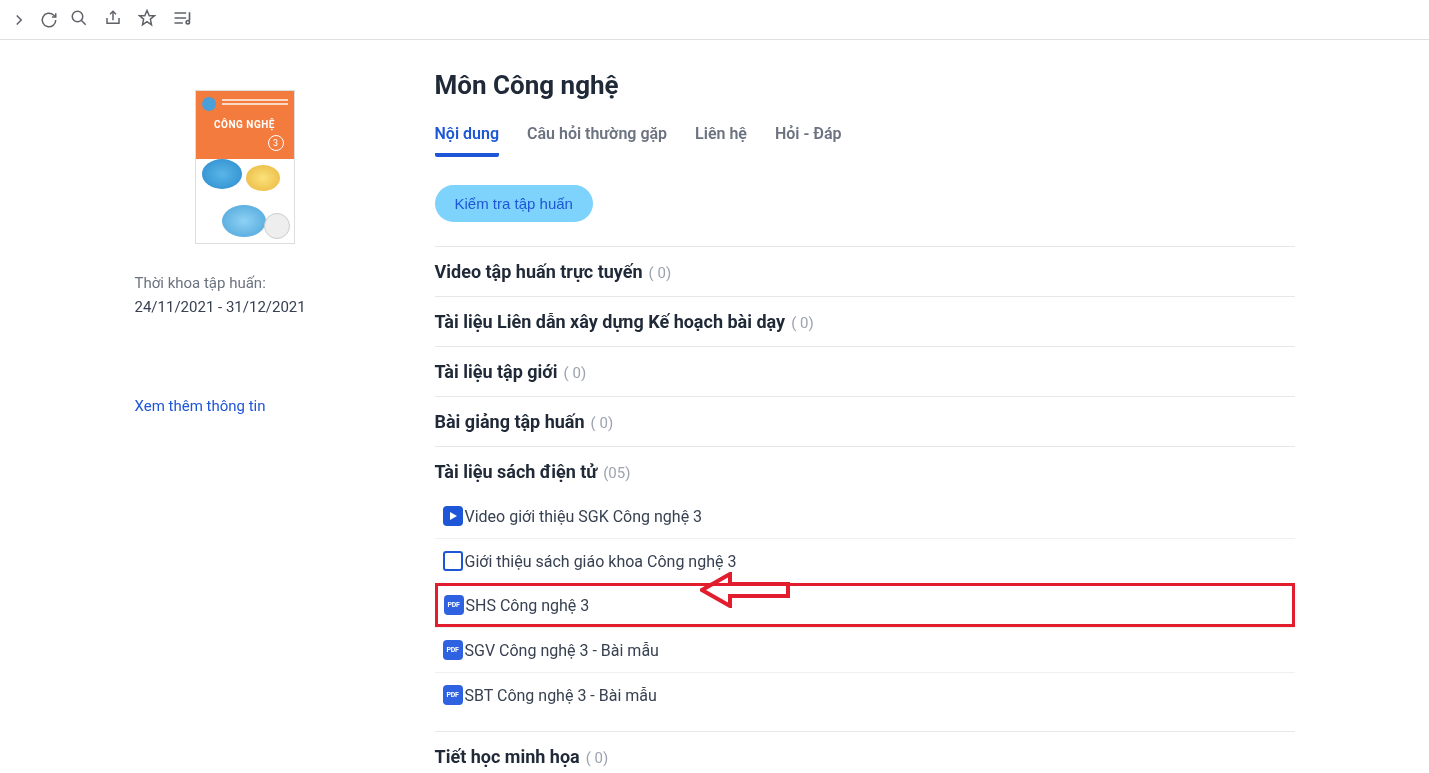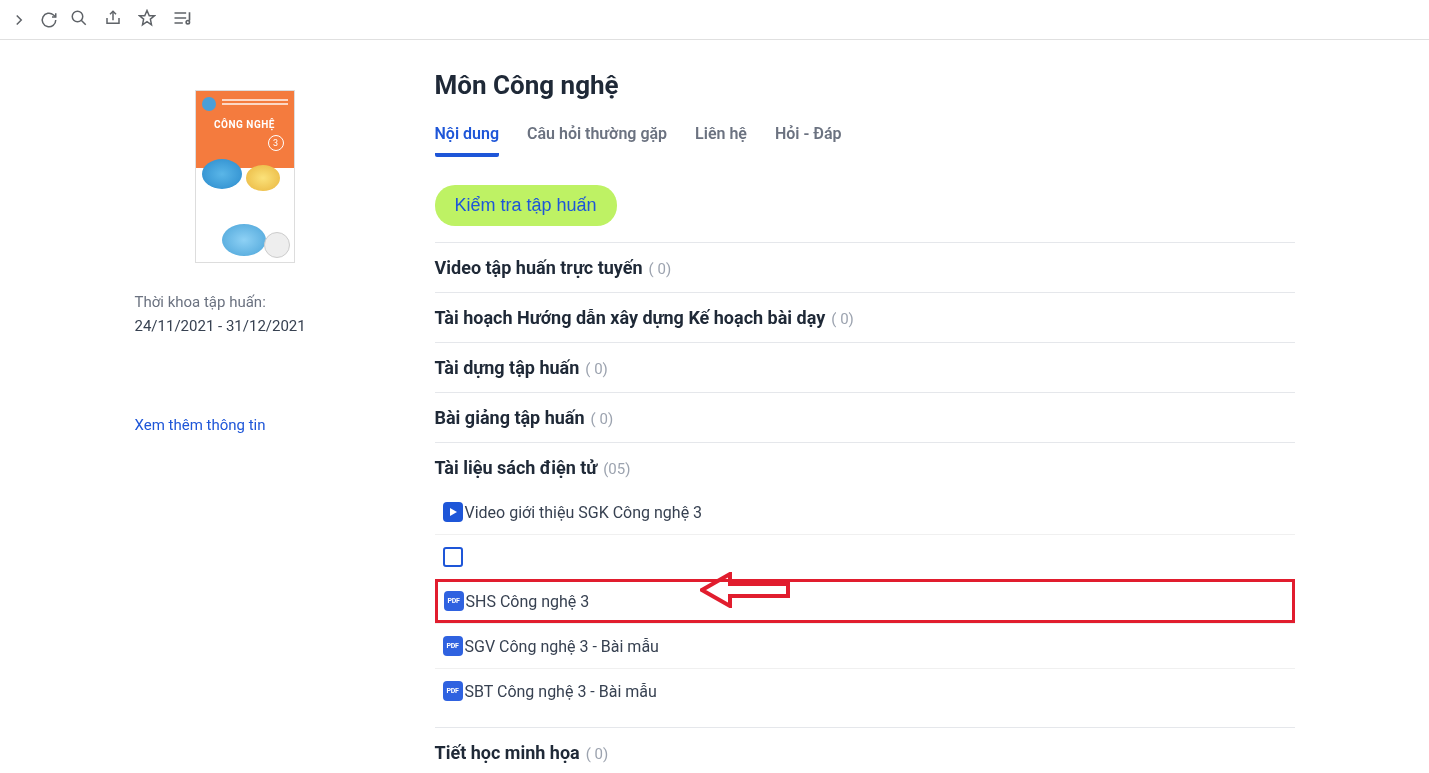--- a/index.html
+++ b/index.html
@@ -10,21 +10,21 @@
     .url-bar { flex: 1; background: #f1f3f4; border-radius: 20px; height: 30px; display: flex; align-items: center; padding: 0 12px; gap: 8px; }
     .lock-icon { color: #5f6368; }
     .url-host { color: #202124; font-size: 14px; }
     .url-path { color: #5f6368; font-size: 14px; }
     .toolbar-icons { display: flex; gap: 16px; color: #5f6368; align-items: center; }
     .toolbar-icons > * { cursor: pointer; }
     
     .page { display: flex; max-width: 1200px; margin: 20px auto 0 auto; gap: 80px; padding: 0 20px; }
     
     .sidebar { width: 220px; flex-shrink: 0; padding-top: 30px; }
-    .book-cover { width: 100px; height: 173px; margin: 0 auto 30px auto; background: linear-gradient(to bottom, #f47b3e 0%, #f47b3e 45%, #fff 45%, #fff 100%); border: 1px solid #ddd; position: relative; }
+    .book-cover { width: 100px; height: 154px; margin: 0 auto 30px auto; background: linear-gradient(to bottom, #f47b3e 0%, #f47b3e 45%, #fff 45%, #fff 100%); border: 1px solid #ddd; position: relative; }
     .book-cover .logo-circle { position: absolute; top: 6px; left: 6px; width: 14px; height: 14px; background: #4a9fd8; border-radius: 50%; }
     .book-cover .cover-lines { position: absolute; top: 8px; left: 26px; right: 6px; }
     .book-cover .cover-lines div { height: 2px; background: rgba(255,255,255,0.7); margin-bottom: 2px; }
     .book-cover .title-text { position: absolute; top: 28px; left: 0; right: 0; text-align: center; color: #fff; font-size: 10px; font-weight: bold; letter-spacing: 0.5px; }
     .book-cover .grade-circle { position: absolute; top: 44px; right: 10px; width: 16px; height: 16px; border: 1px solid #fff; border-radius: 50%; display: flex; align-items: center; justify-content: center; color: #fff; font-size: 9px; }
     .book-cover .illus { position: absolute; bottom: 6px; left: 6px; right: 6px; top: 68px; }
     .book-cover .illus .c1 { position: absolute; left: 0; top: 0; width: 40px; height: 30px; background: radial-gradient(#5ab6e8,#2a8acc); border-radius: 50%; }
     .book-cover .illus .c2 { position: absolute; right: 8px; top: 6px; width: 34px; height: 26px; background: radial-gradient(#fbe27a,#e9b53e); border-radius: 50%; }
     .book-cover .illus .c3 { position: absolute; left: 20px; bottom: 0; width: 44px; height: 32px; background: radial-gradient(#8ed1f5,#4aa3d8); border-radius: 50%; }
     .book-cover .illus .robot { position: absolute; right: -2px; bottom: -2px; width: 26px; height: 26px; background: #eee; border-radius: 50%; border: 1px solid #ccc; }
@@ -33,21 +33,21 @@
     .sidebar-dates { color: #374151; font-size: 15px; margin-bottom: 81px; }
     .more-info-link { color: #1e56d8; font-size: 15px; cursor: pointer; }
     
     .main { flex: 1; padding-top: 10px; }
     .page-title { font-size: 26px; font-weight: 700; color: #1f2937; margin-bottom: 24px; }
     
     .tabs { display: flex; gap: 28px; border-bottom: 0; margin-bottom: 28px; }
     .tab { color: #6b7280; font-size: 16px; font-weight: 600; padding-bottom: 10px; cursor: pointer; }
     .tab.active { color: #1e56d8; border-bottom: 4px solid #1e56d8; border-radius: 2px; }
     
-    .check-btn { background: #bef264; color: #1e56d8; border: none; border-radius: 20px; padding: 10px 20px; font-size: 18px; font-weight: 500; cursor: pointer; margin-bottom: 16px; }
+    .check-btn { background: #7dd3fc; color: #1e56d8; border: none; border-radius: 20px; padding: 10px 20px; font-size: 15px; font-weight: 500; cursor: pointer; margin-bottom: 24px; }
     
     .section { border-top: 1px solid #e5e7eb; padding: 14px 0; }
     .section-header { display: flex; align-items: baseline; gap: 6px; }
     .section-title { font-size: 18px; font-weight: 700; color: #1f2937; }
     .section-count { color: #9ca3af; font-size: 15px; }
     
     .item-list { margin-top: 12px; }
     .item-row { display: flex; align-items: center; gap: 2px; padding: 12px 0 12px 8px; border-top: 1px solid #f0f0f0; cursor: pointer; position: relative; }
     .item-row:first-child { border-top: none; }
     .item-row.highlighted { border: 3px solid #e11d2e; padding: 9px 6px 9px 6px; }
@@ -135,28 +135,28 @@
 
     <div class="section">
       <div class="section-header">
         <span class="section-title">Video tập huấn trực tuyến</span>
         <span class="section-count">( 0)</span>
       </div>
     </div>
 
     <div class="section">
       <div class="section-header">
-        <span class="section-title">Tài hoạch Hướng dẫn xây dựng Kế hoạch bài dạy</span>
-        <span class="section-count">( 0)</span>
-      </div>
-    </div>
-
-    <div class="section">
-      <div class="section-header">
-        <span class="section-title">Tài dựng tập huấn</span>
+        <span class="section-title">Tài liệu Liên dẫn xây dựng Kế hoạch bài dạy</span>
+        <span class="section-count">( 0)</span>
+      </div>
+    </div>
+
+    <div class="section">
+      <div class="section-header">
+        <span class="section-title">Tài liệu tập giới</span>
         <span class="section-count">( 0)</span>
       </div>
     </div>
 
     <div class="section">
       <div class="section-header">
         <span class="section-title">Bài giảng tập huấn</span>
         <span class="section-count">( 0)</span>
       </div>
     </div>
@@ -166,20 +166,21 @@
         <span class="section-title">Tài liệu sách điện tử</span>
         <span class="section-count">(05)</span>
       </div>
       <div class="item-list">
         <div class="item-row">
           <div class="item-icon icon-video"></div>
           <span class="item-label">Video giới thiệu SGK Công nghệ 3</span>
         </div>
         <div class="item-row">
           <div class="item-icon icon-doc"></div>
+          <span class="item-label">Giới thiệu sách giáo khoa Công nghệ 3</span>
         </div>
         <div class="item-row highlighted" style="position:relative;">
           <div class="item-icon icon-pdf">
               <span>PDF</span>
             </div>
           <span class="item-label">SHS Công nghệ 3</span>
         </div>
         <div class="item-row">
           <div class="item-icon icon-pdf">
               <span>PDF</span>

